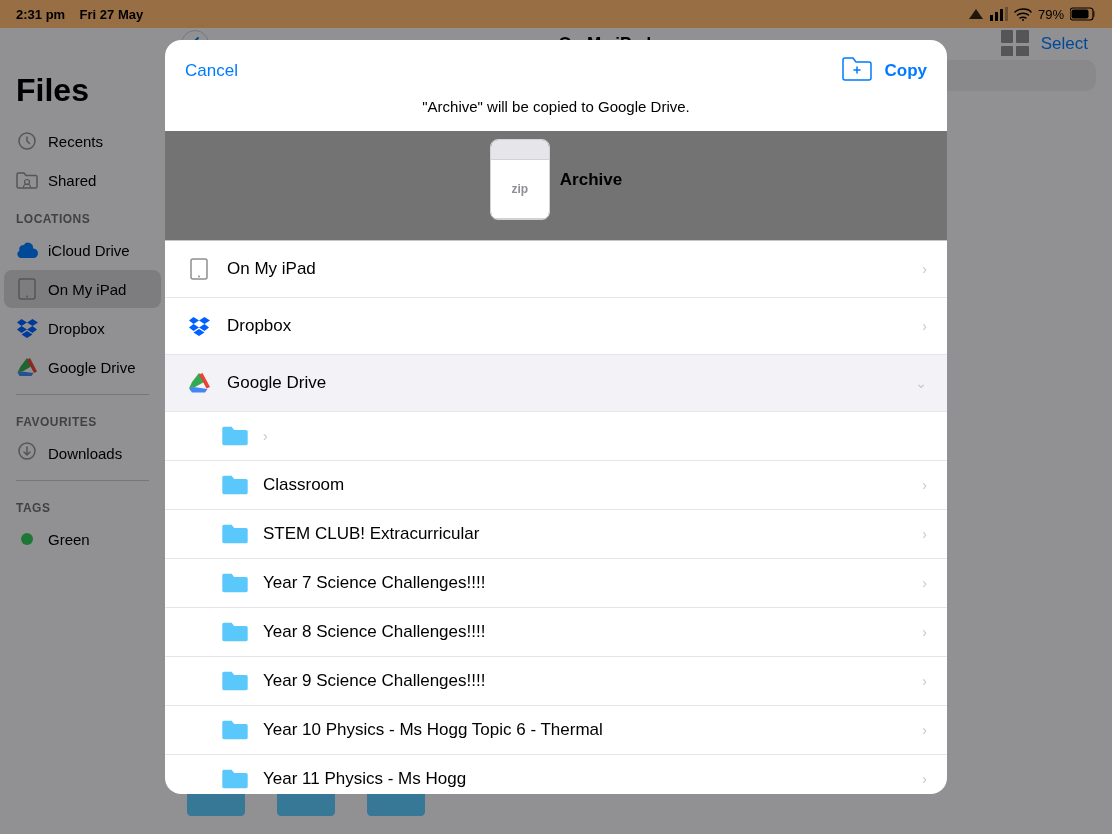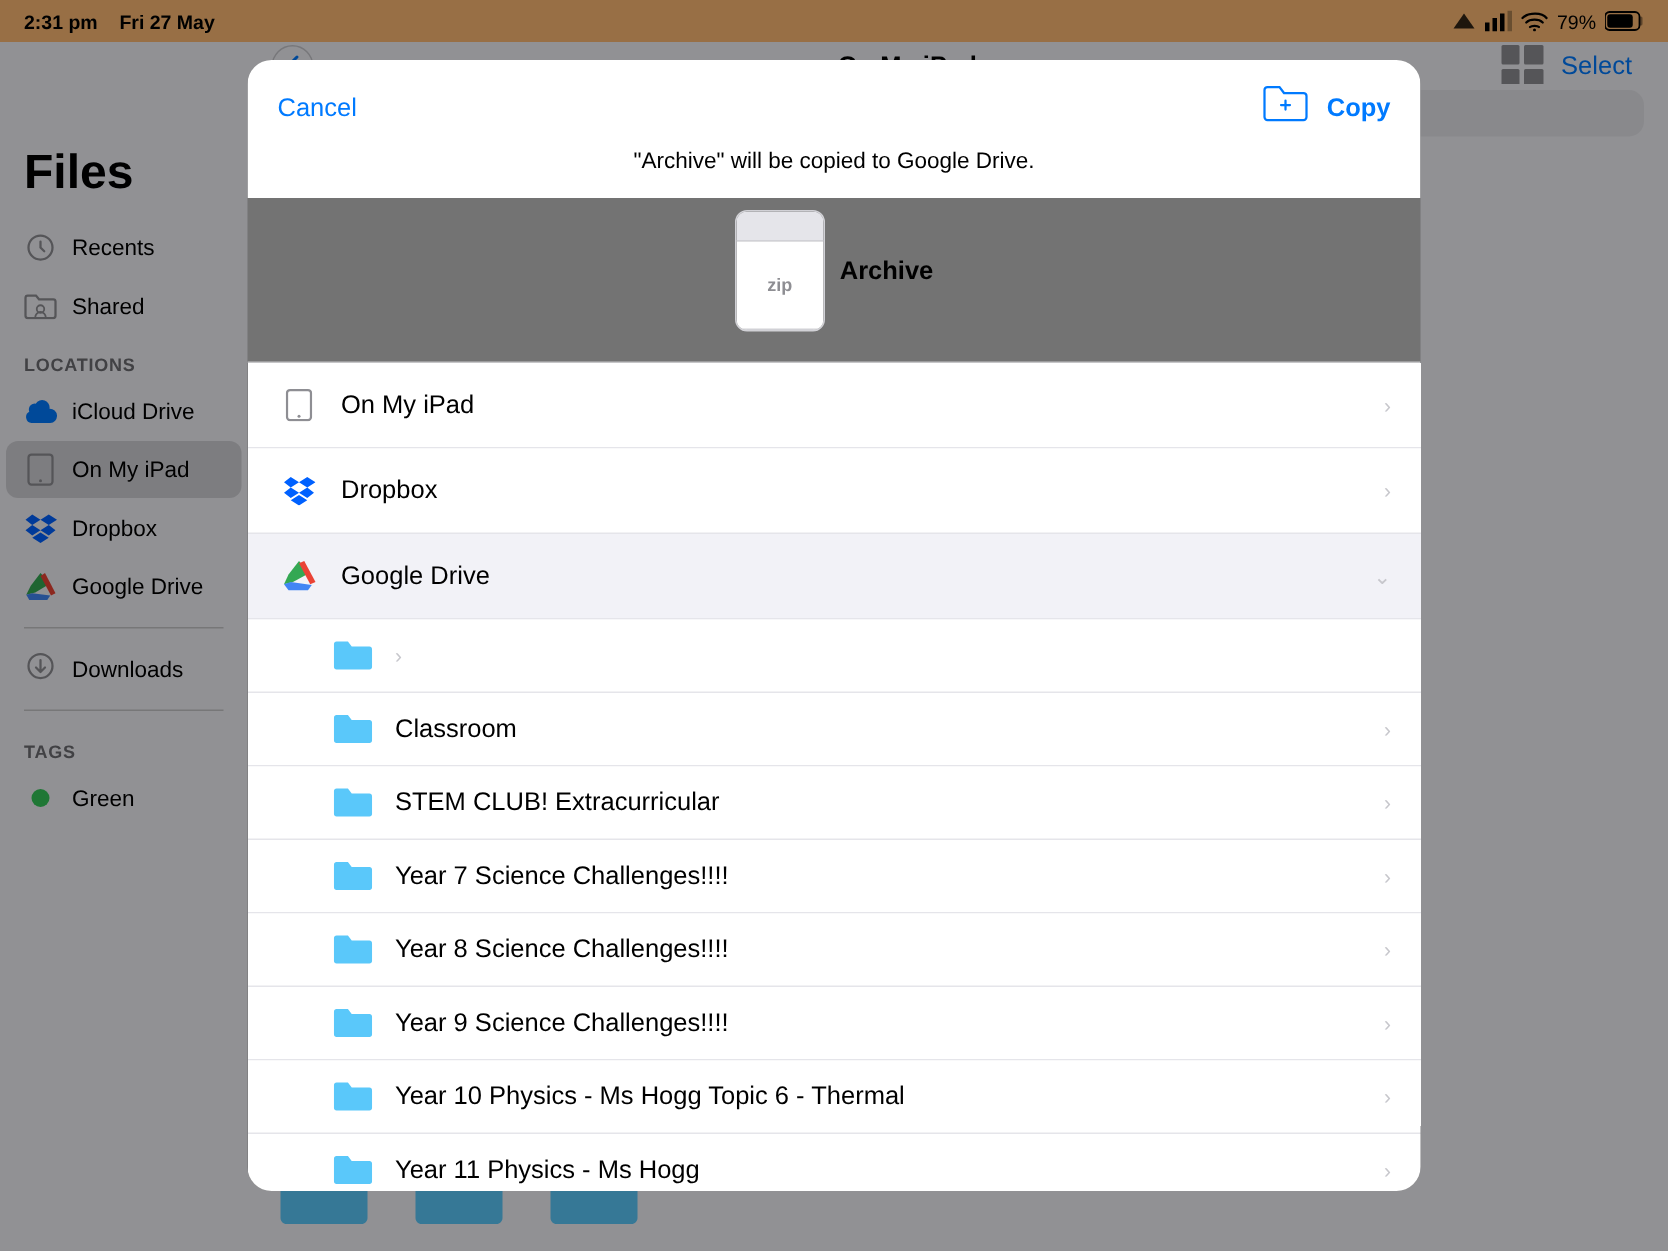--- a/index.html
+++ b/index.html
@@ -27,21 +27,21 @@
     .status-left { font-size: 13px; font-weight: 600; color: #000; }
     .status-right { display: flex; align-items: center; gap: 6px; font-size: 13px; color: #000; }
 
     
     .sidebar {
       position: absolute;
       top: 0; left: 0;
       width: 165px;
       height: 670px;
       background: #f2f2f7;
-      padding-top: 88px;
+      padding-top: 64px;
     }
     .sidebar-title {
       font-size: 32px;
       font-weight: 700;
       color: #000;
       padding: 8px 16px 12px;
     }
     .sidebar-section-header {
       font-size: 12px;
       font-weight: 600;
@@ -395,20 +395,21 @@
         <path d="M14 1l7 13.5-3 1.5-7-13L14 1z" fill="#EA4335"></path>
         <path d="M1.5 15.5l4-1 12 1.5-2 3h-12l-2-3.5z" fill="#4285F4"></path>
       </svg>
     </div>
     <span class="sidebar-item-label">Google Drive</span>
   </div>
 
 
   <div class="sidebar-divider"></div>
 
+  <div class="sidebar-section-header">Favourites</div>
   <div class="sidebar-item">
     <div class="sidebar-item-icon">
       <svg width="18" height="22" viewBox="0 0 18 22" fill="none">
         <circle cx="9" cy="9" r="8" stroke="#8e8e93" stroke-width="1.5" fill="none"></circle>
         <path d="M9 5v8M6 10l3 3 3-3" stroke="#8e8e93" stroke-width="1.5" stroke-linecap="round" stroke-linejoin="round"></path>
       </svg>
     </div>
     <span class="sidebar-item-label">Downloads</span>
   </div>
 

